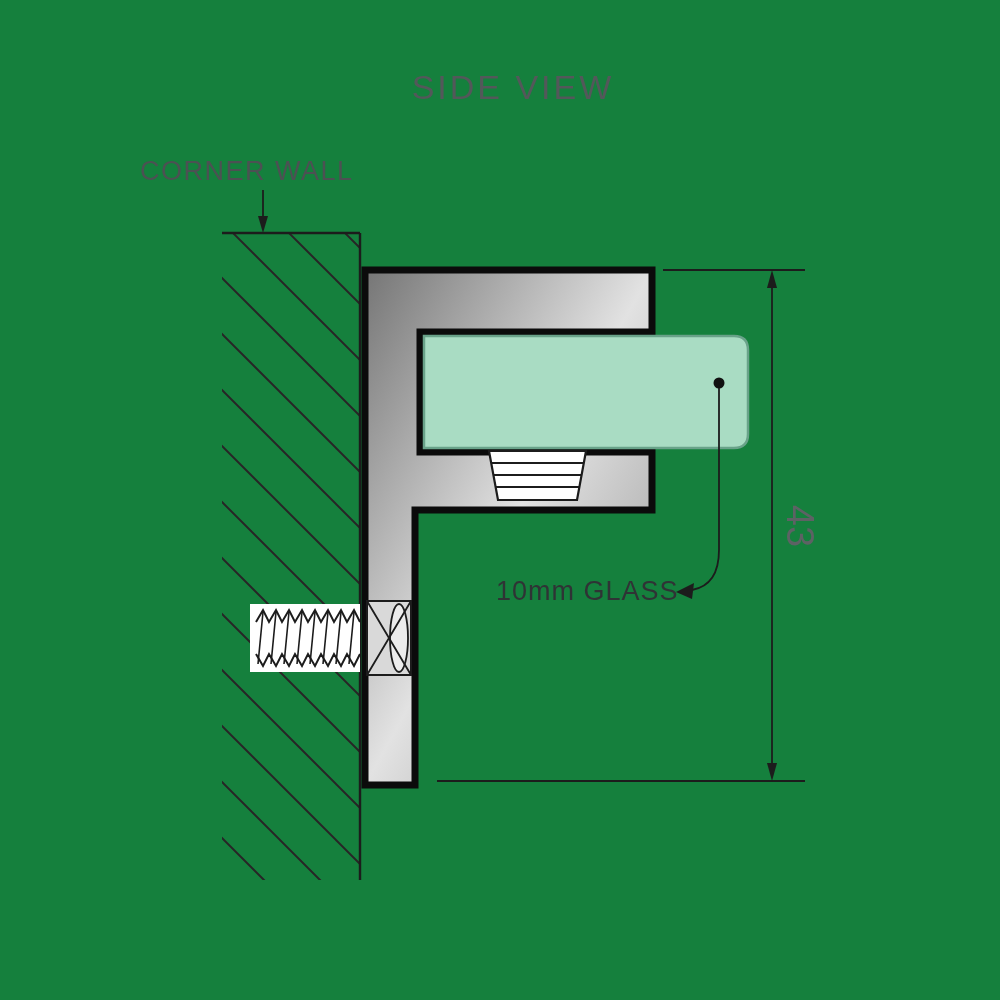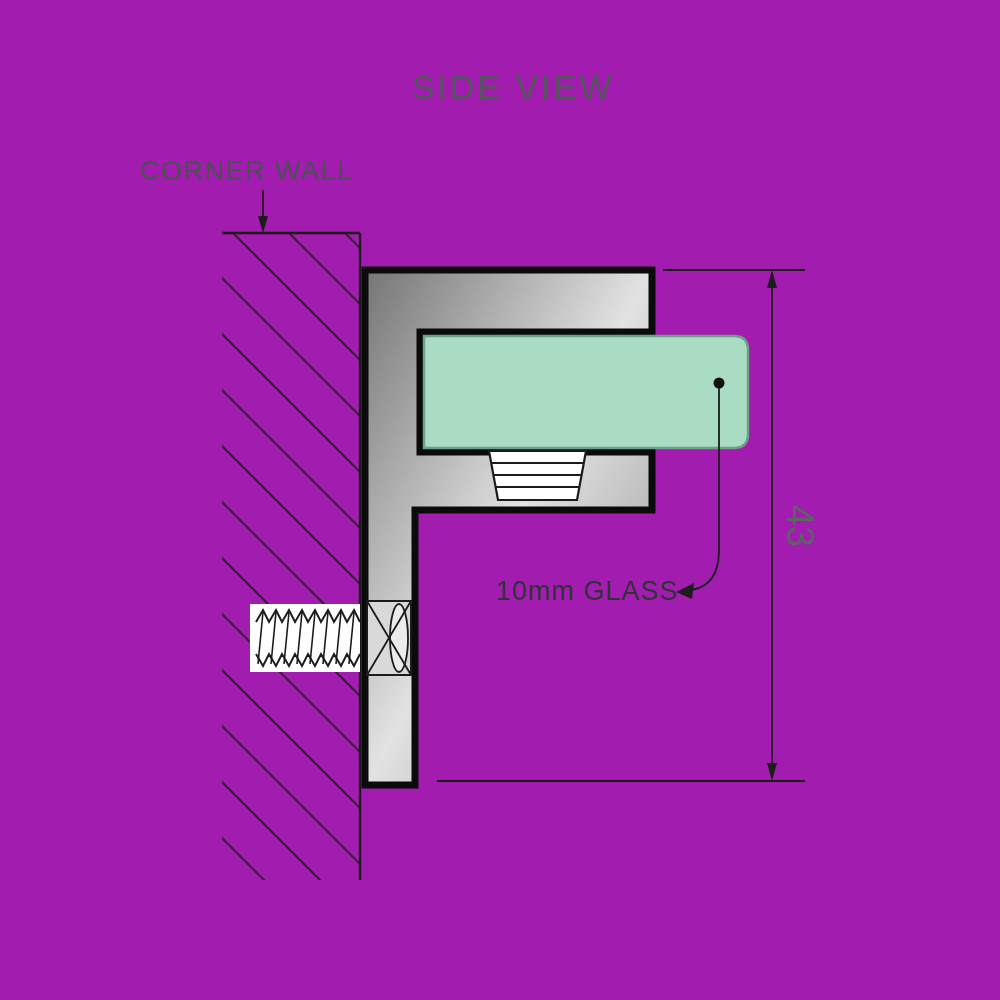--- a/index.html
+++ b/index.html
@@ -7,21 +7,21 @@
     padding: 0;
     background: #ffffff;
     width: 1000px;
     height: 1000px;
     font-family: "Liberation Sans", sans-serif;
   }
   .canvas {
     position: relative;
     width: 1000px;
     height: 1000px;
-    background: #a21caf;
+    background: #15803d;
     overflow: hidden;
   }
   svg { display: block; }
   .title-text {
     font-size: 34px;
     letter-spacing: 3px;
     fill: #53585a;
     font-family: "Liberation Sans", sans-serif;
   }
   .callout-text {

